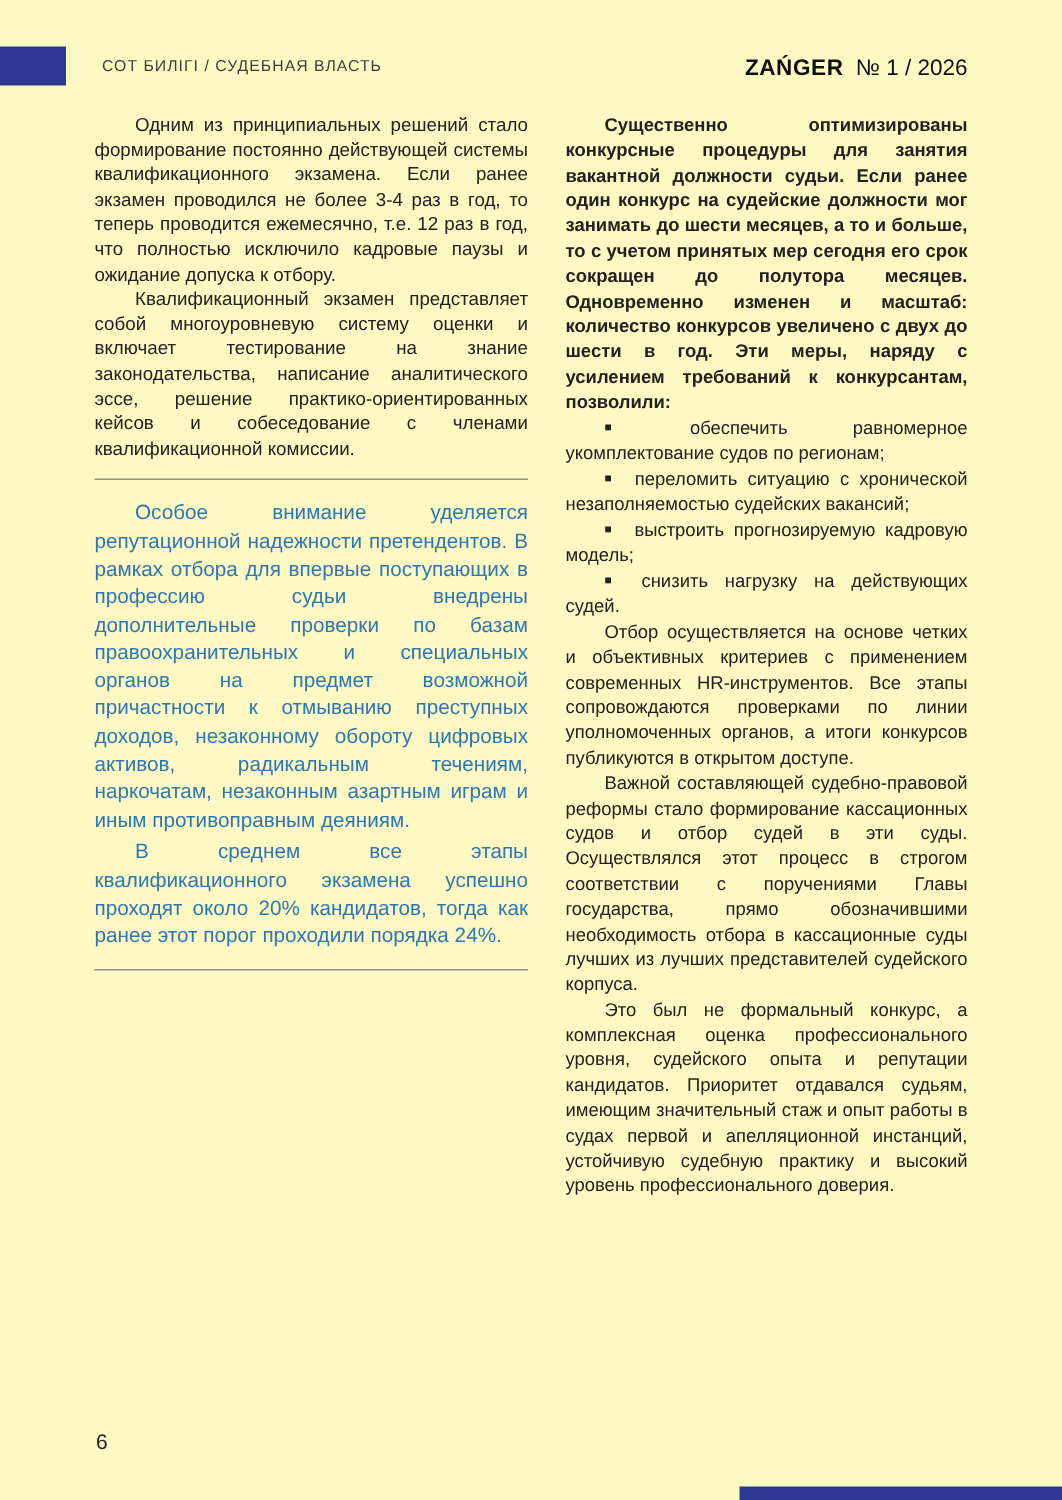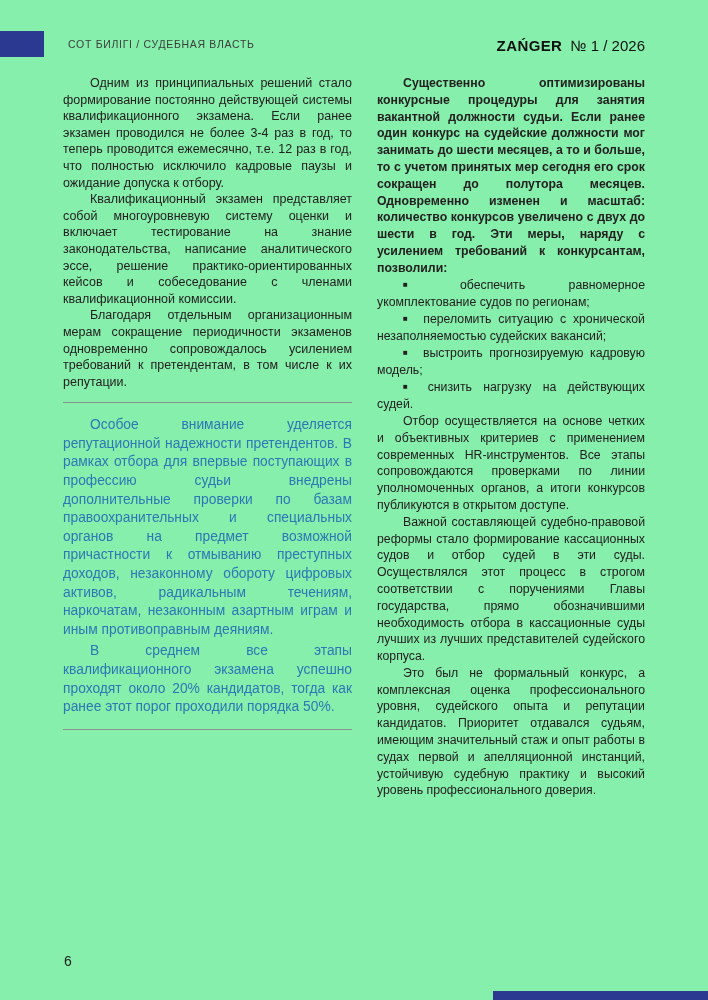--- a/index.html
+++ b/index.html
@@ -1,18 +1,18 @@
 <!DOCTYPE html>
 <html><head>
 <meta charset="utf-8">
 <style>
   html,body { margin:0; padding:0; background:#e8e8e8; }
   .page {
     position:relative; width:708px; height:1000px; margin:0 auto;
-    background:#86efac; overflow:hidden;
+    background:#fef9c3; overflow:hidden;
     font-family:"Liberation Sans", sans-serif; color:#232020;
   }
   
   .header-tab { position:absolute; left:0; top:31px; width:44px; height:26px; background:#2b3990; }
   .header-label {
     position:absolute; left:68px; top:38px; font-size:10.5px; letter-spacing:0.7px; color:#3d3d3d;
   }
   .header-right { position:absolute; right:63px; top:37px; font-size:15px; color:#111; white-space:nowrap; }
   .journal-name { font-weight:bold; letter-spacing:0.4px; }
   .issue-number { margin-left:4px; }
@@ -53,26 +53,25 @@
   <div class="header-right">
     <span class="journal-name">ZAŃGER</span>
     <span class="issue-number">№ 1 / 2026</span>
   </div>
 
   <div class="columns">
 
     <div class="col col-left">
       <p class="body">Одним из принципиальных решений стало формирование постоянно действующей системы квалификационного экзамена. Если ранее экзамен проводился не более 3-4 раз в год, то теперь проводится ежемесячно, т.е. 12 раз в год, что полностью исключило кадровые паузы и ожидание допуска к отбору.</p>
       <p class="body">Квалификационный экзамен представляет собой многоуровневую систему оценки и включает тестирование на знание законодательства, написание аналитического эссе, решение практико-ориентированных кейсов и собеседование с членами квалификационной комиссии.</p>
-      <p class="body">Благодаря отдельным организационным мерам сокращение периодичности экзаменов одновременно сопровождалось усилением требований к претендентам, в том числе к их репутации.</p>
 
       <hr class="rule">
       <div class="pullquote">
         <p>Особое внимание уделяется репутационной надежности претендентов. В рамках отбора для впервые поступающих в профессию судьи внедрены дополнительные проверки по базам правоохранительных и специальных органов на предмет возможной причастности к отмыванию преступных доходов, незаконному обороту цифровых активов, радикальным течениям, наркочатам, незаконным азартным играм и иным противоправным деяниям.</p>
-        <p>В среднем все этапы квалификационного экзамена успешно проходят около 20% кандидатов, тогда как ранее этот порог проходили порядка 50%.</p>
+        <p>В среднем все этапы квалификационного экзамена успешно проходят около 20% кандидатов, тогда как ранее этот порог проходили порядка 24%.</p>
       </div>
       <hr class="rule">
 
     </div>
 
     <div class="col col-right">
       <p class="body lead">Существенно оптимизированы конкурсные процедуры для занятия вакантной должности судьи. Если ранее один конкурс на судейские должности мог занимать до шести месяцев, а то и больше, то с учетом принятых мер сегодня его срок сокращен до полутора месяцев. Одновременно изменен и масштаб: количество конкурсов увеличено с двух до шести в год. Эти меры, наряду с усилением требований к конкурсантам, позволили:</p>
 
       <p class="body bullet"><span class="marker">■</span><span>обеспечить равномерное укомплектование судов по регионам;</span></p>
       <p class="body bullet"><span class="marker">■</span><span>переломить ситуацию с хронической незаполняемостью судейских вакансий;</span></p>

